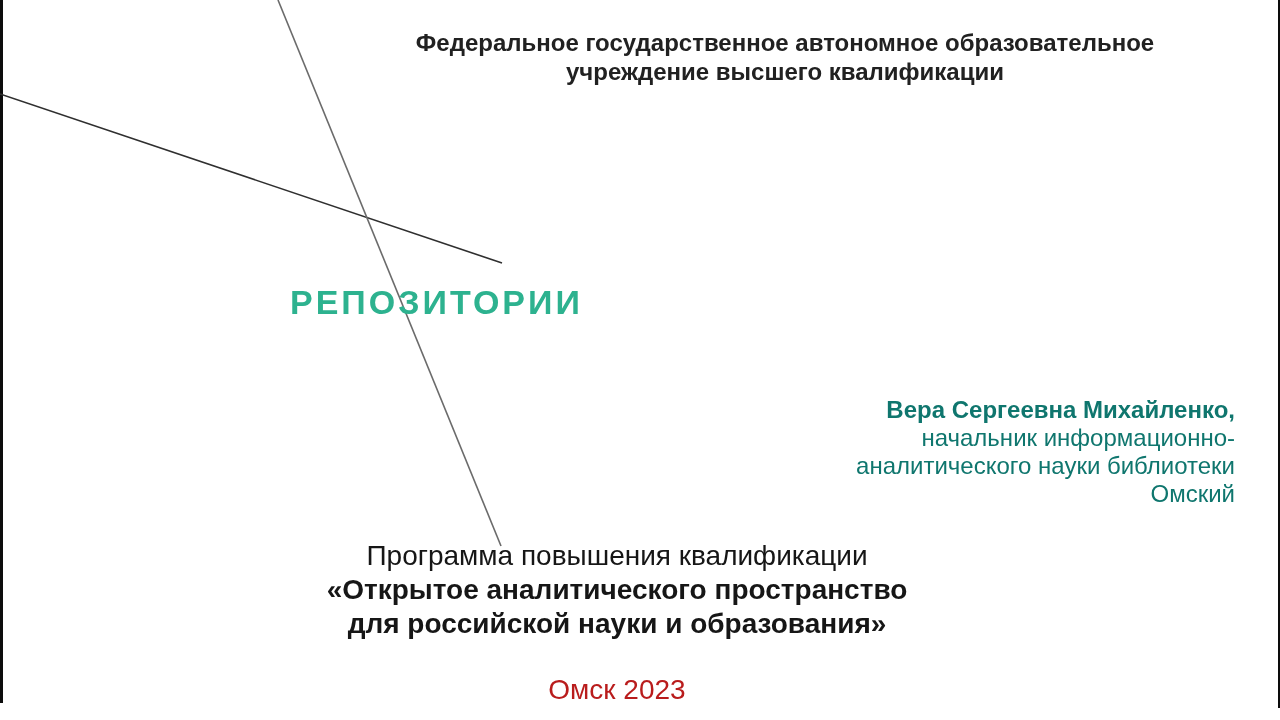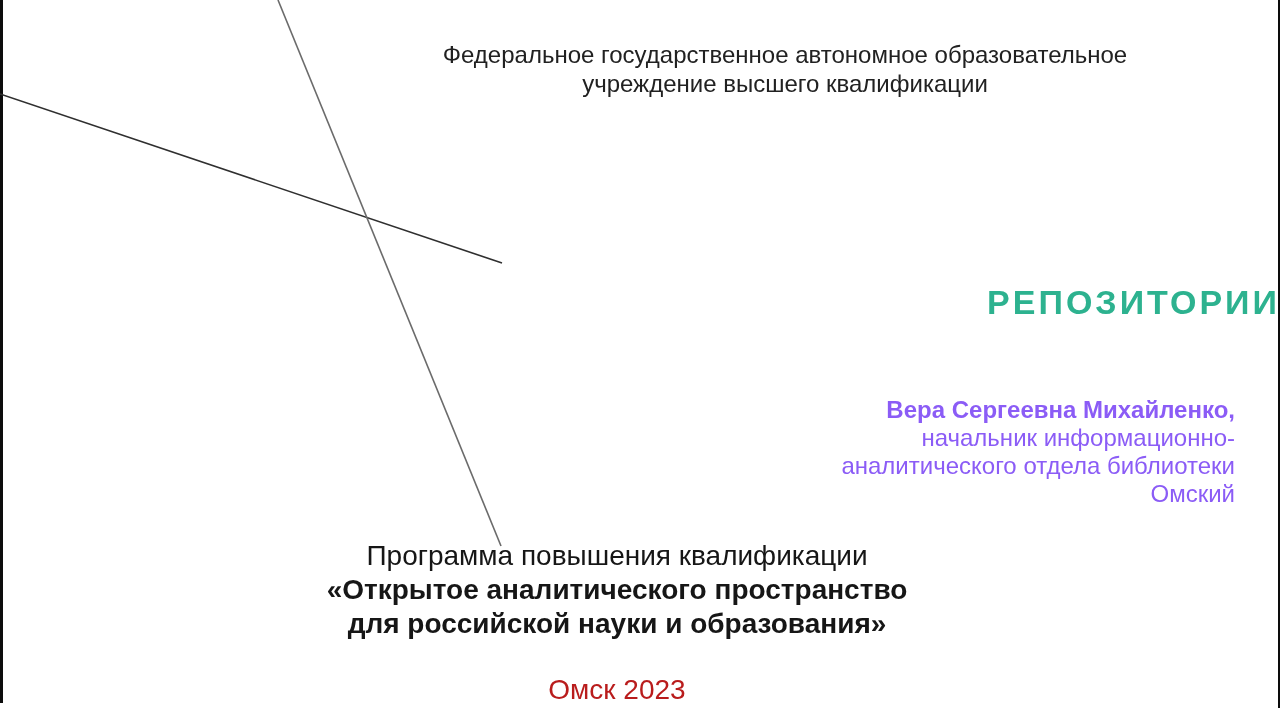--- a/index.html
+++ b/index.html
@@ -26,52 +26,52 @@
 
   .decor-lines {
     position: absolute;
     left: 0; top: 0;
     width: 1280px; height: 720px;
     pointer-events: none;
   }
 
   .institution {
     position: absolute;
-    top: 40px;
+    top: 28px;
     left: 290px;
     width: 990px;
     text-align: center;
     font-size: 24px;
     line-height: 29px;
-    font-weight: 400;
+    font-weight: 700;
     color: #212121;
   }
 
   .slide-title {
     position: absolute;
     top: 282px;
     left: 290px;
     width: 990px;
-    text-align: right;
+    text-align: left;
     font-size: 34px;
     line-height: 40px;
     font-weight: 700;
     letter-spacing: 3px;
     color: #2db28f;
   }
 
   .author-block {
     position: absolute;
     top: 396px;
     right: 45px;
     width: 520px;
     text-align: right;
     font-size: 24px;
     line-height: 28px;
-    color: #8b5cf6;
+    color: #0f766e;
   }
   .author-name { font-weight: 700; }
 
   .program-block {
     position: absolute;
     top: 539px;
     left: 0;
     width: 1234px;
     text-align: center;
     font-size: 28px;
@@ -107,21 +107,21 @@
   <div class="institution">
     <div>Федеральное государственное автономное образовательное</div>
     <div>учреждение высшего квалификации</div>
   </div>
 
   <div class="slide-title" style="color: rgb(45, 178, 143);">РЕПОЗИТОРИИ</div>
 
   <div class="author-block">
     <div class="author-name">Вера Сергеевна Михайленко,</div>
     <div>начальник информационно-</div>
-    <div>аналитического отдела библиотеки</div>
+    <div>аналитического науки библиотеки</div>
     <div>Омский</div>
   </div>
 
   <div class="program-block">
     <div>Программа повышения квалификации</div>
     <div class="program-title-line">«Открытое аналитического пространство</div>
     <div class="program-title-line">для российской науки и образования»</div>
   </div>
 
   <div class="place-year">Омск 2023</div>

